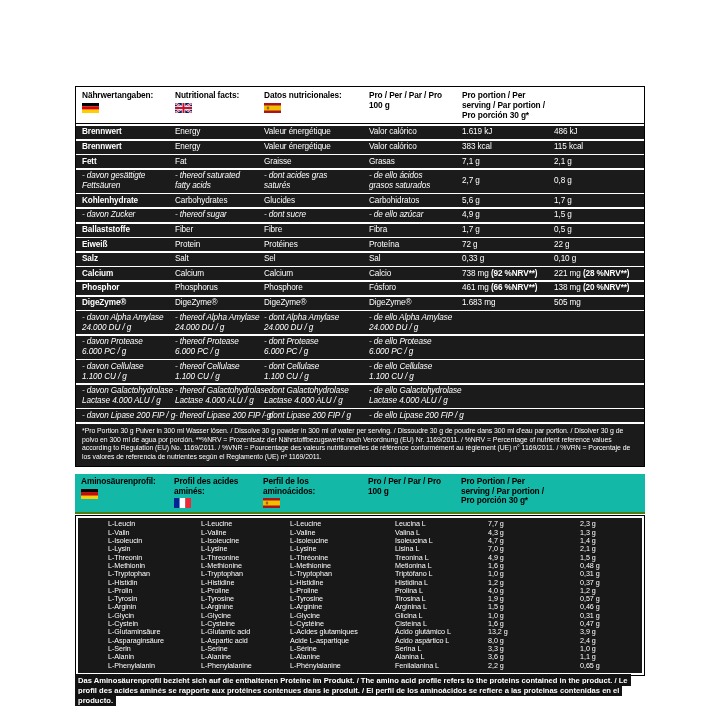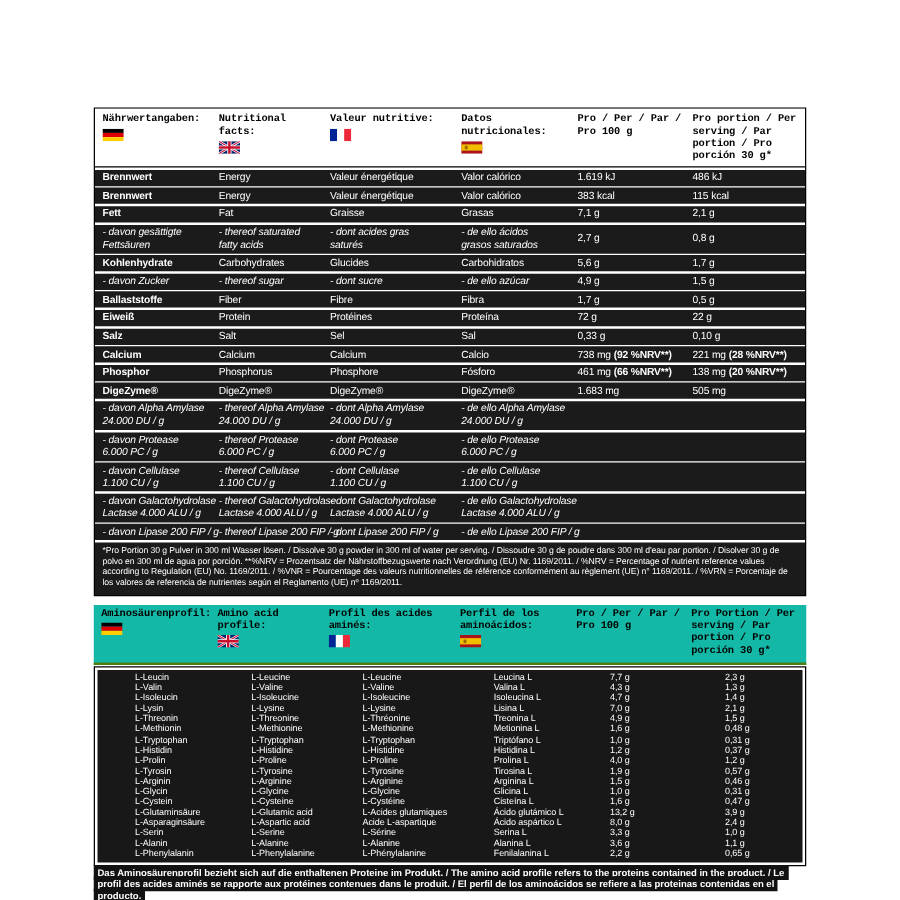--- a/index.html
+++ b/index.html
@@ -9,21 +9,21 @@
     -webkit-font-smoothing:antialiased;
   }
   .sheet { position:absolute; left:75px; top:86px; width:570px; }
 
   
   .grid6 { display:grid; grid-template-columns:93px 89px 105px 93px 92px 1fr; }
 
   
   .n-table { border:1.5px solid #000; background:#fff; }
   .n-head { background:#fff; border-bottom:1.6px solid #000; padding:3px 0 3px 0; }
-  .h-cell { padding:1px 2px 0 6px; font-size:8.3px; font-weight:bold; color:#000; line-height:9.8px; letter-spacing:-0.1px;font-family:Liberation Mono, monospace; }
+  .h-cell { padding:1px 2px 0 6px; font-size:8.3px; font-weight:bold; color:#000; line-height:9.8px; letter-spacing:-0.1px; }
   .h-cell .flag { display:block; margin-top:2px; }
   .flag svg { display:block; }
 
   .n-row { min-height:13px; background:#1b1b1b; margin-top:1.6px; align-items:center; }
   .n-row .c { padding:1.5px 2px 1.5px 6px; font-size:8.2px; line-height:10px; color:#fff; letter-spacing:-0.1px; white-space:pre; }
   .n-row.main .c1 { font-weight:bold; }
   .n-row.sub .c { font-style:italic; }
   .n-row.sub .val { font-style:normal; }
   .n-row .val b { font-weight:bold;margin-top:24px; }
 
@@ -65,30 +65,20 @@
           <svg width="17" height="10" viewBox="0 0 60 36" preserveAspectRatio="none">
               <rect width="60" height="36" fill="#012169"></rect>
               <path d="M0,0 60,36 M60,0 0,36" stroke="#fff" stroke-width="7"></path>
               <path d="M0,0 60,36 M60,0 0,36" stroke="#c8102e" stroke-width="3"></path>
               <path d="M30,0 V36 M0,18 H60" stroke="#fff" stroke-width="12"></path>
               <path d="M30,0 V36 M0,18 H60" stroke="#c8102e" stroke-width="7"></path>
             </svg>
         </span>
       </div>
       <div class="h-cell">
-        <span>Valeur nutritive:</span>
-        <span class="flag">
-          <svg width="17" height="10" viewBox="0 0 3 2" preserveAspectRatio="none">
-              <rect width="1" height="2" fill="#002395"></rect>
-              <rect x="1" width="1" height="2" fill="#fff"></rect>
-              <rect x="2" width="1" height="2" fill="#ed2939"></rect>
-            </svg>
-        </span>
-      </div>
-      <div class="h-cell">
         <span>Datos nutricionales:</span>
         <span class="flag">
           <svg width="17" height="10" viewBox="0 0 6 4" preserveAspectRatio="none">
               <rect width="6" height="4" fill="#aa151b"></rect>
               <rect y="1" width="6" height="2" fill="#f1bf00"></rect>
               <rect x="1" y="1.45" width="0.8" height="1.1" fill="#9a6a00"></rect>
             </svg>
         </span>
       </div>
       <div class="h-cell">Pro / Per / Par / Pro 100 g</div>
@@ -275,32 +265,20 @@
   </div>
 
   <div class="a-head grid6">
     <div class="h-cell">
       <span>Aminosäurenprofil:</span>
       <span class="flag">
         <svg width="17" height="10" viewBox="0 0 3 3" preserveAspectRatio="none">
             <rect width="3" height="1" fill="#000"></rect>
             <rect y="1" width="3" height="1" fill="#dd0000"></rect>
             <rect y="2" width="3" height="1" fill="#ffce00"></rect>
-          </svg>
-      </span>
-    </div>
-    <div class="h-cell">
-      <span>Amino acid profile:</span>
-      <span class="flag">
-        <svg width="17" height="10" viewBox="0 0 60 36" preserveAspectRatio="none">
-            <rect width="60" height="36" fill="#012169"></rect>
-            <path d="M0,0 60,36 M60,0 0,36" stroke="#fff" stroke-width="7"></path>
-            <path d="M0,0 60,36 M60,0 0,36" stroke="#c8102e" stroke-width="3"></path>
-            <path d="M30,0 V36 M0,18 H60" stroke="#fff" stroke-width="12"></path>
-            <path d="M30,0 V36 M0,18 H60" stroke="#c8102e" stroke-width="7"></path>
           </svg>
       </span>
     </div>
     <div class="h-cell">
       <span>Profil des acides aminés:</span>
       <span class="flag">
         <svg width="17" height="10" viewBox="0 0 3 2" preserveAspectRatio="none">
             <rect width="1" height="2" fill="#002395"></rect>
             <rect x="1" width="1" height="2" fill="#fff"></rect>
             <rect x="2" width="1" height="2" fill="#ed2939"></rect>

